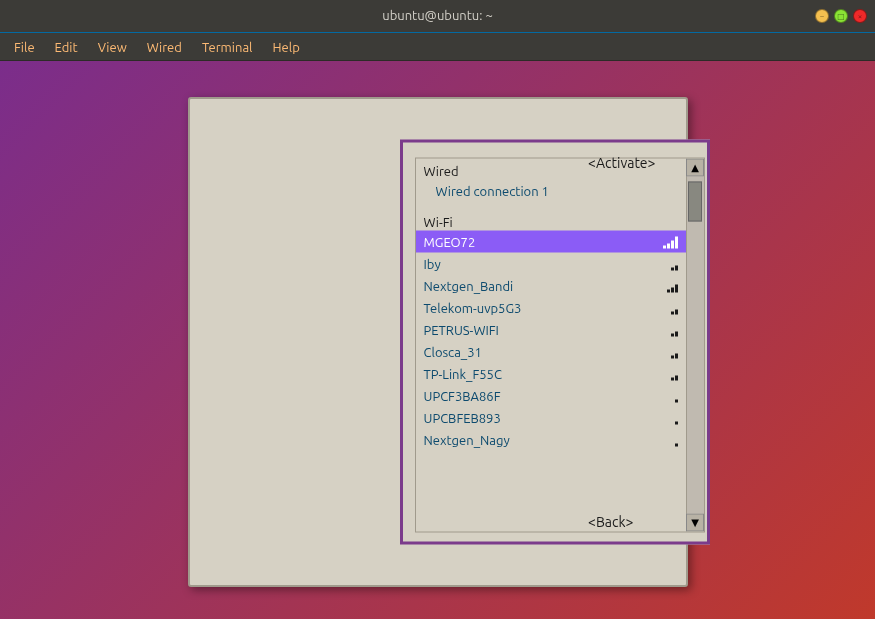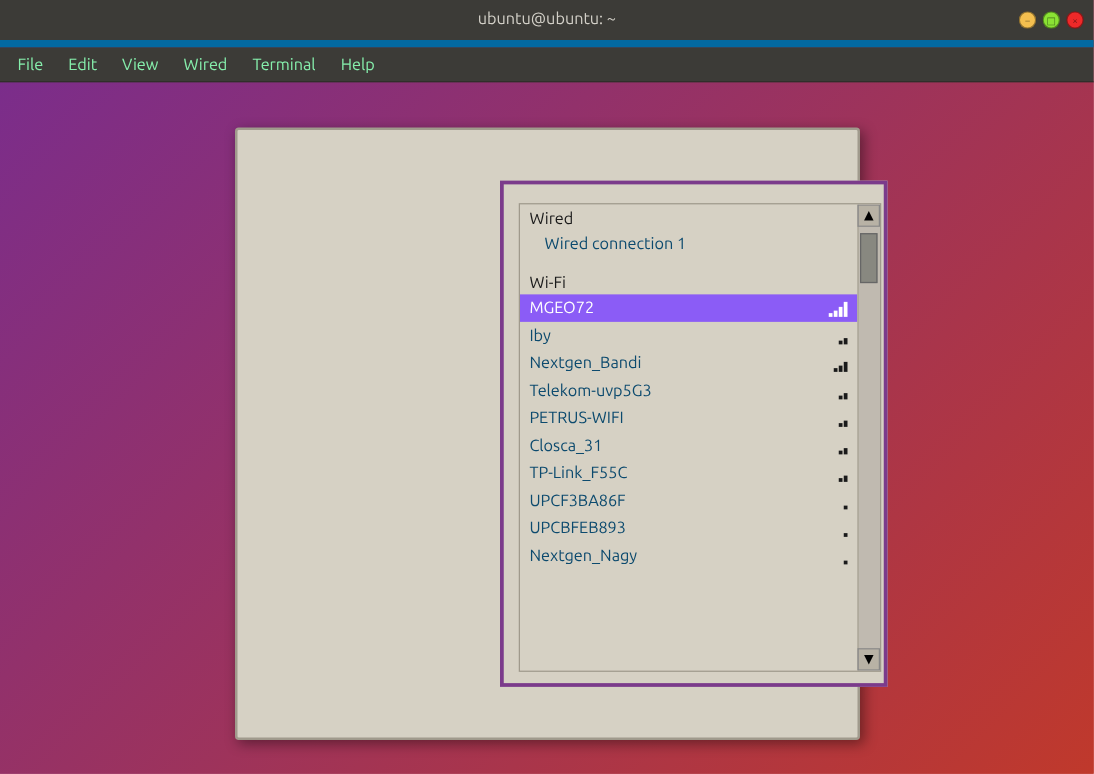--- a/index.html
+++ b/index.html
@@ -12,21 +12,21 @@
     }
 
     
     .title-bar {
       background: #3c3b37;
       height: 30px;
       display: flex;
       align-items: center;
       justify-content: space-between;
       padding: 16px 8px;
-      border-bottom: 6px solid #0369a1;
+      border-bottom: 1px solid #0369a1;
     }
     .title-bar-title {
       color: #d3d0c8;
       font-size: 13px;
       position: absolute;
       left: 50%;
       transform: translateX(-50%);
       top: 0;
       height: 30px;
       display: flex;
@@ -57,21 +57,21 @@
     .menu-bar {
       background: #3c3b37;
       height: 28px;
       display: flex;
       align-items: center;
       padding: 0 6px;
       gap: 4px;
       border-bottom: 1px solid #2c2b27;
     }
     .menu-item {
-      color: #86efac;
+      color: #fdba74;
       font-size: 13px;
       padding: 2px 8px;
       cursor: pointer;
       border-radius: 3px;
     }
 
     
     .main-area {
       width: 875px;
       height: calc(619px - 58px);
@@ -353,16 +353,20 @@
             <span class="signal-icon">
               <span class="signal-bar" style="height:3px"></span>
             </span>
           </div>
 
         </div>
       </div>
 
     </div>
 
+    <div class="side-buttons">
+      <span class="side-btn">&lt;Activate&gt;</span>
+      <span class="side-btn">&lt;Back&gt;</span>
+    </div>
 
   </div>
 
 </div>
 
 </body></html>

